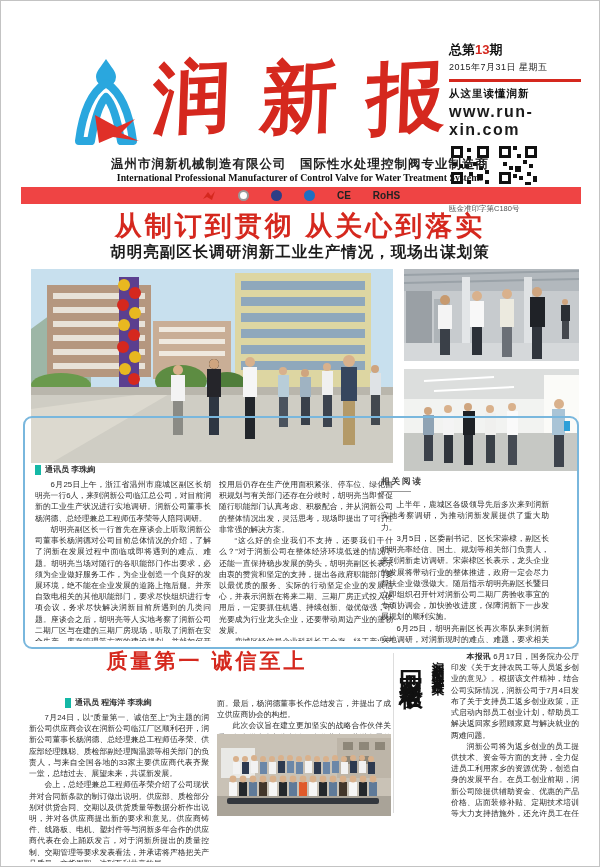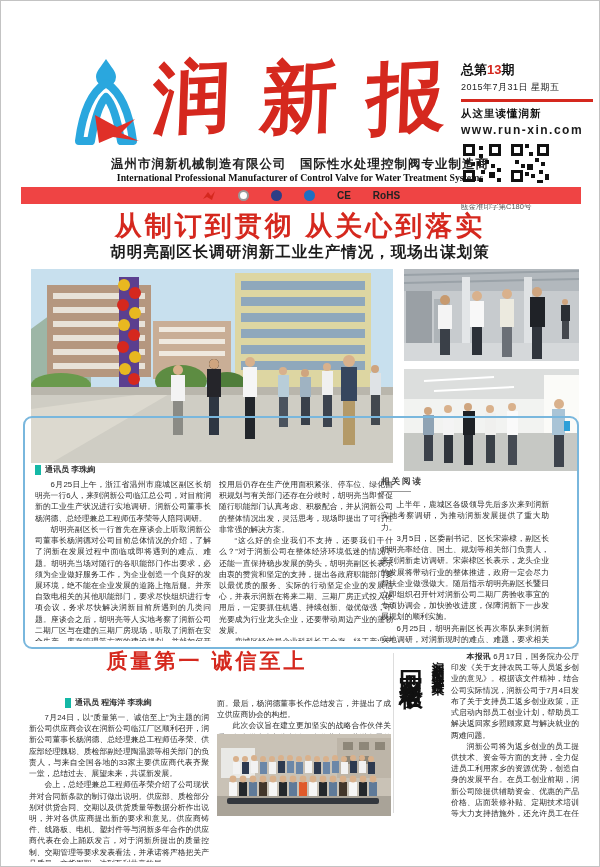--- a/index.html
+++ b/index.html
@@ -11,27 +11,27 @@
   }
   
   .logo { position:absolute; left:64px; top:56px; width:82px; height:88px; }
   .masthead-title {
     position:absolute; left:152px; top:42px; width:292px; height:108px;
     display:flex; justify-content:space-between; align-items:center;
     font-family:"DejaVu Serif","Liberation Serif",serif; font-weight:bold;
     font-size:78px; color:#d5281e; line-height:1;
   }
   .masthead-title span { display:block; transform:rotate(-3deg) skewX(-5deg); }
-  .info-block { position:absolute; left:448px; top:60px; width:132px;margin-left:12px; }
+  .info-block { position:absolute; left:448px; top:40px; width:132px; }
   .info-issue { font-size:13px; font-weight:bold; color:#111; }
   .info-issue .no { color:#d5281e; }
   .info-date { font-size:9px; color:#222; margin-top:2px; letter-spacing:.5px; }
   .info-redbar { height:3px; background:#d5281e; margin:5px 0 5px 0; }
   .info-slogan { font-size:10.5px; font-weight:bold; color:#111; letter-spacing:1px; }
-  .info-site { font-size:12px; font-weight:bold; letter-spacing:1.5px; margin-top:2px; }
+  .info-site { font-size:16px; font-weight:bold; letter-spacing:1.5px; margin-top:2px; }
   .qr-row { display:flex; gap:6px; margin-top:5px; }
   .info-hotline { font-size:7.5px; color:#b5342a; margin-top:5px; font-weight:bold; }
   .info-permit { font-size:7.5px; color:#555; margin-top:3px; }
   .company-cn { position:absolute; left:0; top:155px; width:100%; text-align:center;
     font-size:12.5px; font-weight:bold; letter-spacing:1px; color:#222; }
   .company-en { position:absolute; left:0; top:171px; width:100%; text-align:center;
     font-size:9.8px; font-weight:bold; font-family:"Liberation Serif","DejaVu Serif",serif; color:#111; }
   .cert-bar { position:absolute; left:20px; top:186px; width:560px; height:17px;
     background:#ef4444; display:flex; align-items:center; justify-content:center; gap:22px; }
   .cert-text { font-size:10px; font-weight:bold; color:#222; }

